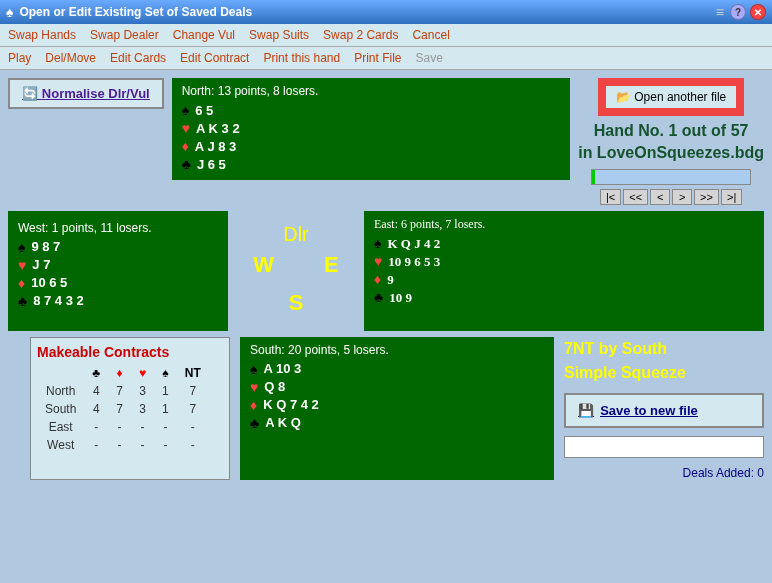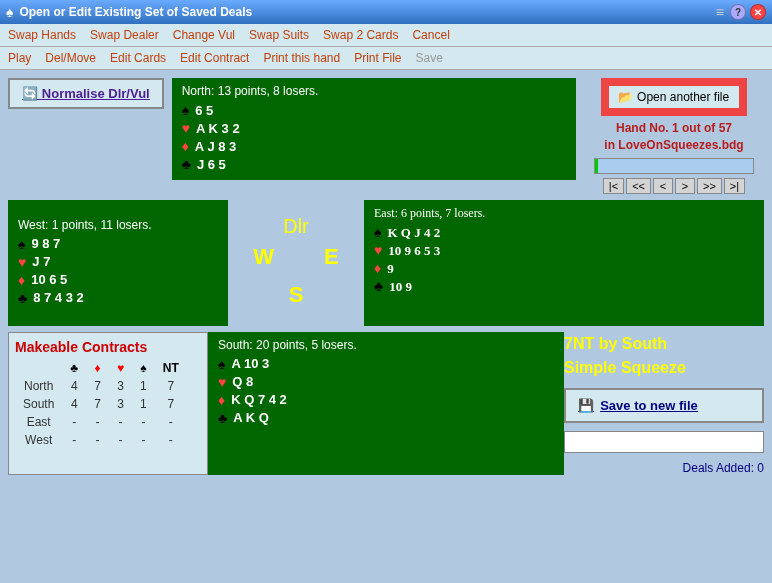--- a/index.html
+++ b/index.html
@@ -117,22 +117,22 @@
       background: #d4e8f0;
       border: 8px solid #ef4444;
       padding: 4px 10px;
       font-size: 12px;
       cursor: pointer;
       display: flex;
       align-items: center;
       gap: 4px;
     }
     #file-info {
-      color: #b91c1c;
-      font-size: 12px;
+      color: #14532d;
+      font-size: 16px;
       font-weight: bold;
       text-align: center;
       line-height: 1.4;
     }
     #progress-bar-area {
       width: 160px;
       height: 16px;
       background: #aaccee;
       border: 1px solid #888;
       position: relative;
@@ -156,21 +156,21 @@
       text-align: center;
     }
 
     #middle-row {
       display: flex;
       gap: 8px;
     }
     #west-area {
       background: #006600;
       color: white;
-      padding: 18px 10px;
+      padding: 10px 10px;
       width: 220px;
       min-height: 120px;
     }
     #center-compass {
       display: flex;
       flex-direction: column;
       align-items: center;
       justify-content: center;
       width: 120px;
       font-size: 22px;
@@ -201,21 +201,22 @@
       background: #006600;
       color: white;
       padding: 6px 10px;
       flex: 1;
       min-height: 120px;
       font-family: Liberation Serif, serif;
     }
 
     #bottom-row {
       display: flex;
-      gap: 0;
+      gap: 10px;
+      margin-left: 22px;
     }
     #makeable-contracts {
       background: #d4e8f0;
       border: 1px solid #888;
       padding: 6px;
       min-width: 200px;
     }
     #makeable-title {
       color: #cc0000;
       font-size: 14px;

